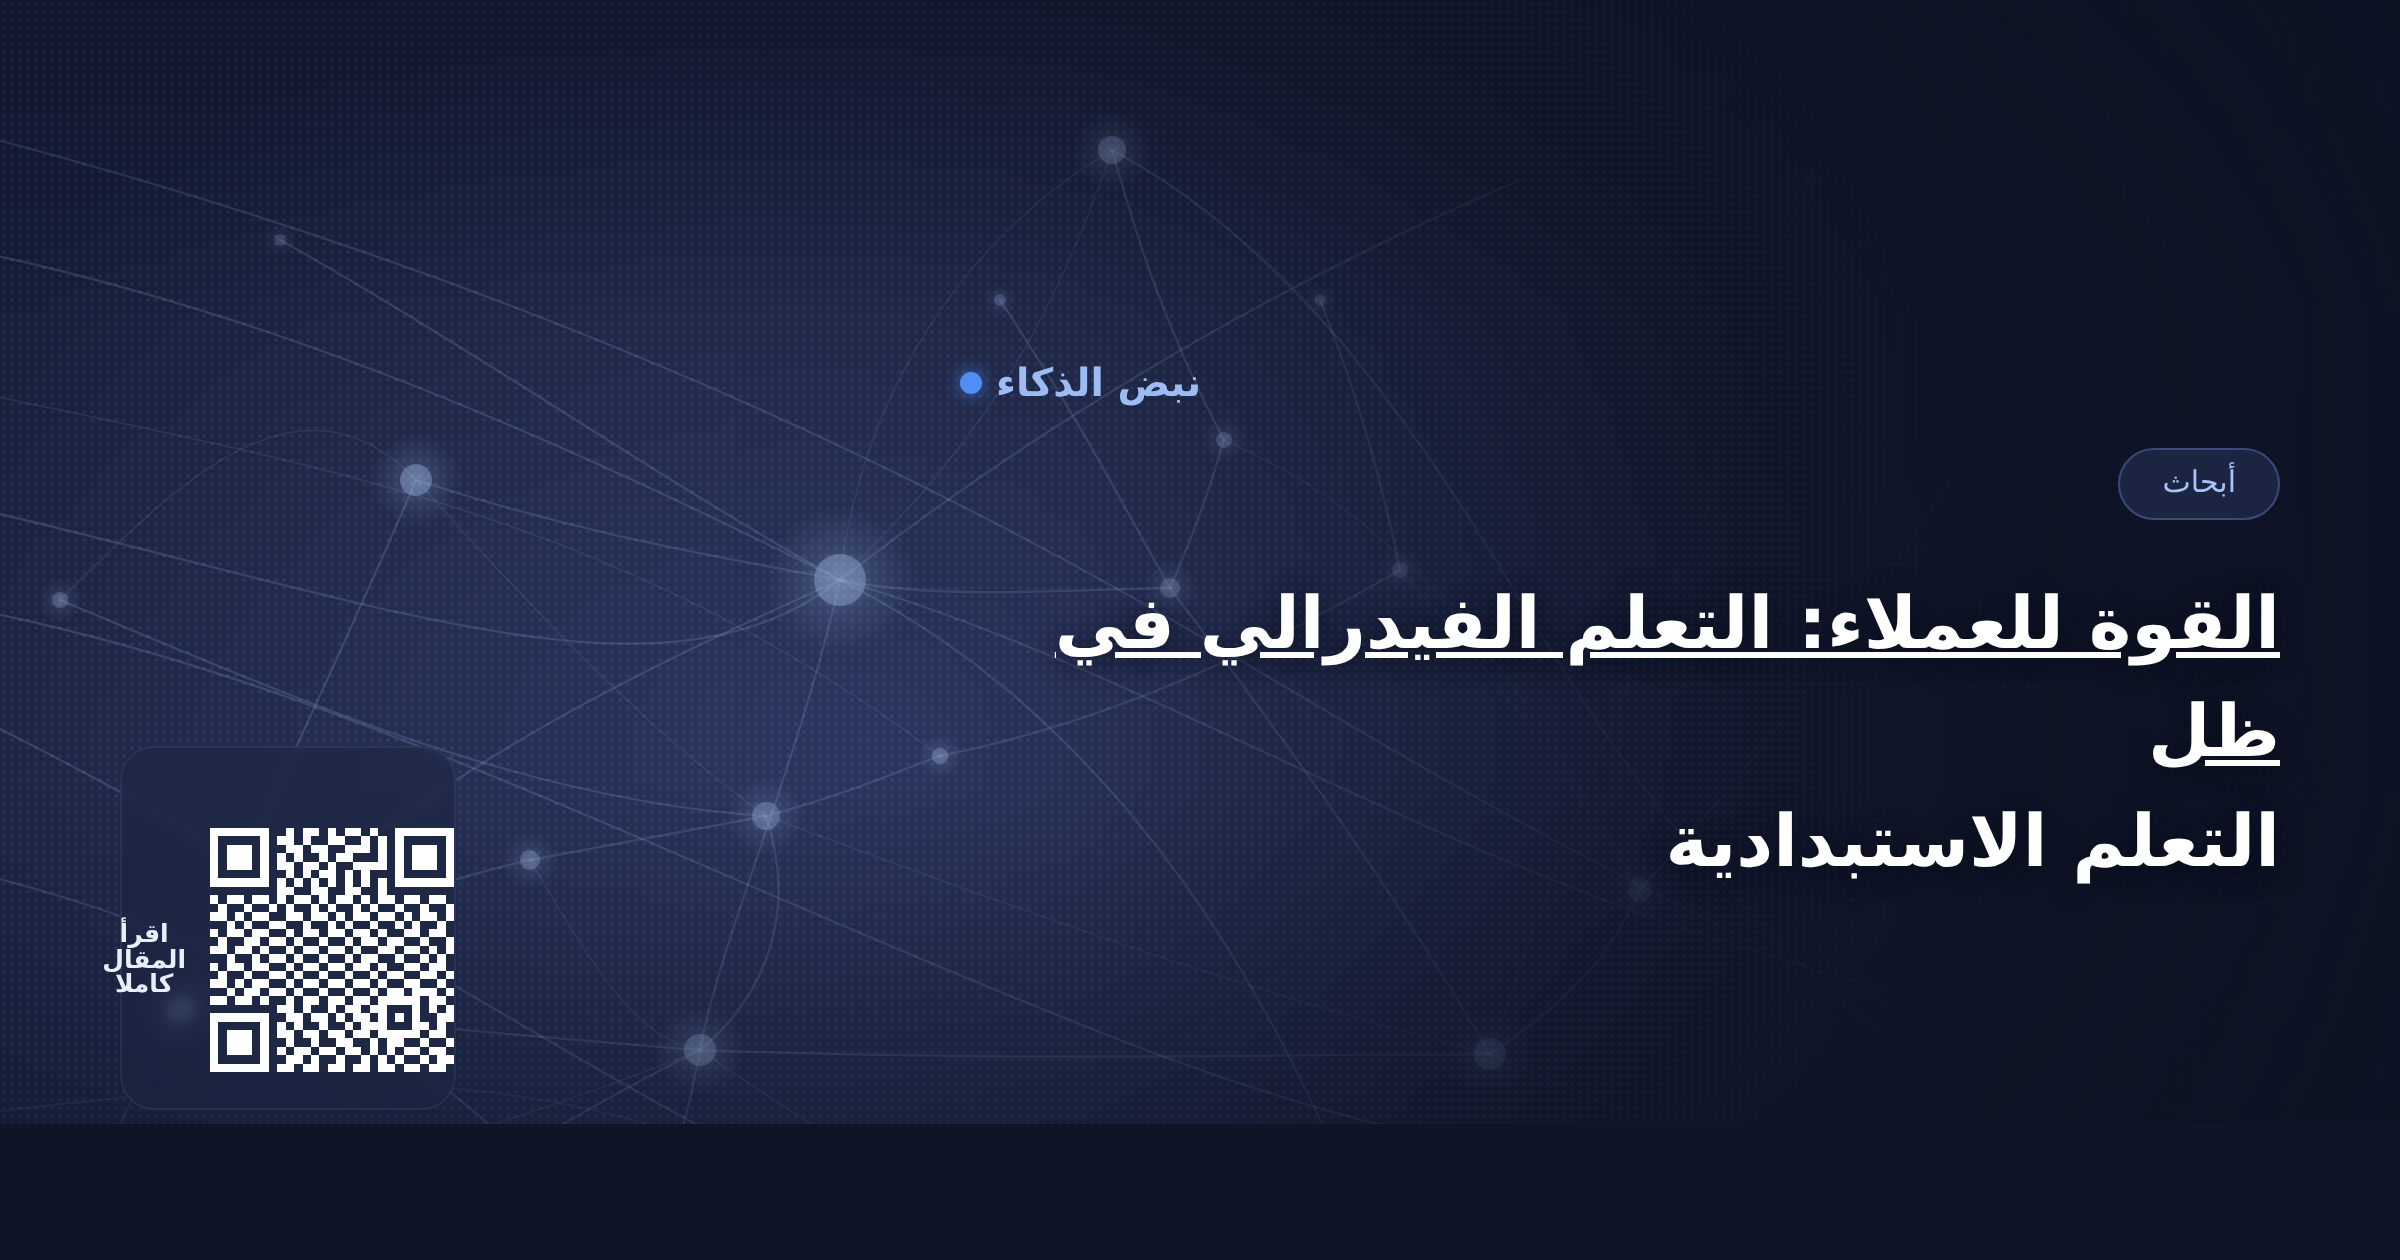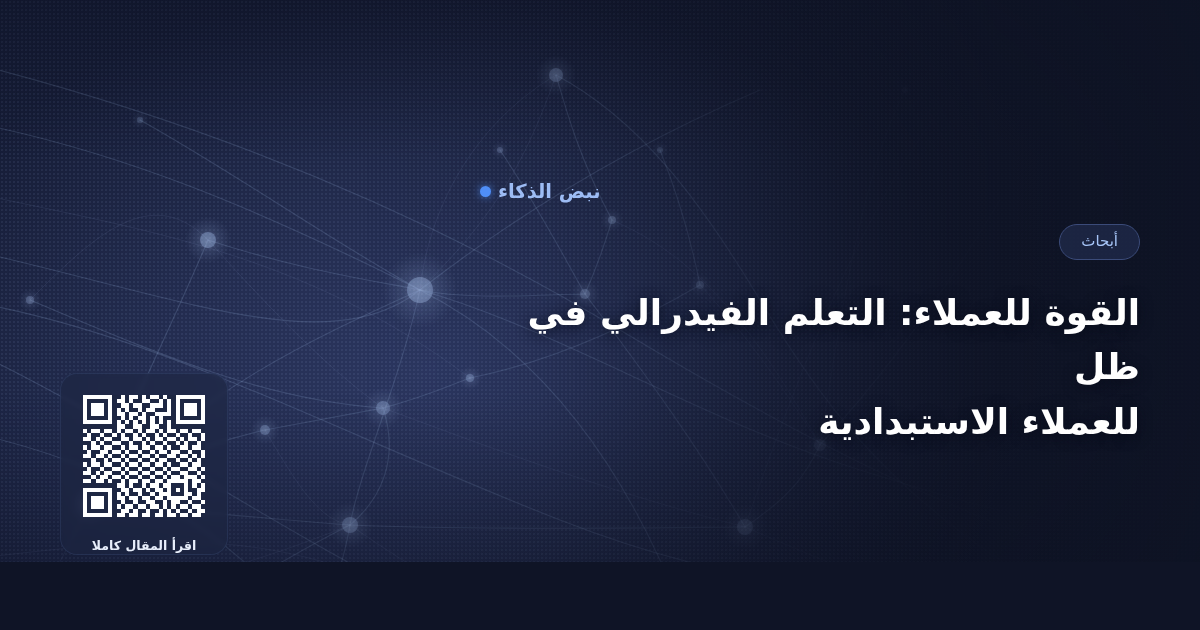--- a/index.html
+++ b/index.html
@@ -101,21 +101,21 @@
   
   #qr-card {
     position:absolute;
     left:60px; top:373px;
     width:168px; height:182px;
     border-radius:17px;
     background:rgba(28,36,64,0.58);
     border:1px solid rgba(96,122,180,0.16);
     backdrop-filter:blur(2px);
     display:flex;
-    flex-direction:column;
+    flex-direction:row;
     align-items:center;
     justify-content:flex-start;
     padding-top:21px;
     gap:12px;
   }
   #qr-holder {
     width:122px; height:122px;
     position:relative;
   }
   #qr-holder svg { display:block; width:122px; height:122px; }
@@ -260,22 +260,22 @@
     <div id="brand">
       <span id="brand-dot"></span>
       <span id="brand-name">نبض الذكاء</span>
     </div>
 
     <div>
       <span id="badge">أبحاث</span>
     </div>
 
     <h1 id="title">
-      <span style="display: block;">القوة للعملاء: التعلم الفيدرالي في ظل</span>
-      <span style="display: block;">للعملاء الاستبدادية</span>
+      <span style="display: block; text-decoration: underline;">القوة للعملاء: التعلم الفيدرالي في ظل</span>
+      <span style="display: block;">التعلم الاستبدادية</span>
     </h1>
   </div>
 
   <div id="qr-card">
     <div id="qr-holder">
       <svg id="qr-svg" viewBox="0 0 29 29" shape-rendering="crispEdges" aria-hidden="true">
           <rect width="29" height="29" fill="#1e2743"></rect>
           <path d="M0,0h1v1h-1zM1,0h1v1h-1zM2,0h1v1h-1zM3,0h1v1h-1zM4,0h1v1h-1zM5,0h1v1h-1zM6,0h1v1h-1zM9,0h1v1h-1zM11,0h1v1h-1zM12,0h1v1h-1zM14,0h1v1h-1zM16,0h1v1h-1zM17,0h1v1h-1zM19,0h1v1h-1zM22,0h1v1h-1zM23,0h1v1h-1zM24,0h1v1h-1zM25,0h1v1h-1zM26,0h1v1h-1zM27,0h1v1h-1zM28,0h1v1h-1zM0,1h1v1h-1zM6,1h1v1h-1zM8,1h1v1h-1zM9,1h1v1h-1zM11,1h1v1h-1zM14,1h1v1h-1zM15,1h1v1h-1zM18,1h1v1h-1zM20,1h1v1h-1zM22,1h1v1h-1zM28,1h1v1h-1zM0,2h1v1h-1zM2,2h1v1h-1zM3,2h1v1h-1zM4,2h1v1h-1zM6,2h1v1h-1zM9,2h1v1h-1zM10,2h1v1h-1zM12,2h1v1h-1zM13,2h1v1h-1zM16,2h1v1h-1zM17,2h1v1h-1zM18,2h1v1h-1zM20,2h1v1h-1zM22,2h1v1h-1zM24,2h1v1h-1zM25,2h1v1h-1zM26,2h1v1h-1zM28,2h1v1h-1zM0,3h1v1h-1zM2,3h1v1h-1zM3,3h1v1h-1zM4,3h1v1h-1zM6,3h1v1h-1zM8,3h1v1h-1zM10,3h1v1h-1zM13,3h1v1h-1zM15,3h1v1h-1zM16,3h1v1h-1zM20,3h1v1h-1zM22,3h1v1h-1zM24,3h1v1h-1zM25,3h1v1h-1zM26,3h1v1h-1zM28,3h1v1h-1zM0,4h1v1h-1zM2,4h1v1h-1zM3,4h1v1h-1zM4,4h1v1h-1zM6,4h1v1h-1zM8,4h1v1h-1zM9,4h1v1h-1zM11,4h1v1h-1zM12,4h1v1h-1zM14,4h1v1h-1zM17,4h1v1h-1zM18,4h1v1h-1zM19,4h1v1h-1zM20,4h1v1h-1zM22,4h1v1h-1zM24,4h1v1h-1zM25,4h1v1h-1zM26,4h1v1h-1zM28,4h1v1h-1zM0,5h1v1h-1zM6,5h1v1h-1zM9,5h1v1h-1zM11,5h1v1h-1zM13,5h1v1h-1zM14,5h1v1h-1zM16,5h1v1h-1zM18,5h1v1h-1zM22,5h1v1h-1zM28,5h1v1h-1zM0,6h1v1h-1zM1,6h1v1h-1zM2,6h1v1h-1zM3,6h1v1h-1zM4,6h1v1h-1zM5,6h1v1h-1zM6,6h1v1h-1zM8,6h1v1h-1zM10,6h1v1h-1zM12,6h1v1h-1zM14,6h1v1h-1zM16,6h1v1h-1zM18,6h1v1h-1zM20,6h1v1h-1zM22,6h1v1h-1zM23,6h1v1h-1zM24,6h1v1h-1zM25,6h1v1h-1zM26,6h1v1h-1zM27,6h1v1h-1zM28,6h1v1h-1zM8,7h1v1h-1zM9,7h1v1h-1zM12,7h1v1h-1zM13,7h1v1h-1zM16,7h1v1h-1zM17,7h1v1h-1zM20,7h1v1h-1zM0,8h1v1h-1zM2,8h1v1h-1zM3,8h1v1h-1zM5,8h1v1h-1zM6,8h1v1h-1zM8,8h1v1h-1zM10,8h1v1h-1zM11,8h1v1h-1zM13,8h1v1h-1zM15,8h1v1h-1zM16,8h1v1h-1zM18,8h1v1h-1zM20,8h1v1h-1zM21,8h1v1h-1zM23,8h1v1h-1zM24,8h1v1h-1zM26,8h1v1h-1zM27,8h1v1h-1zM1,9h1v1h-1zM4,9h1v1h-1zM7,9h1v1h-1zM9,9h1v1h-1zM12,9h1v1h-1zM14,9h1v1h-1zM17,9h1v1h-1zM19,9h1v1h-1zM22,9h1v1h-1zM25,9h1v1h-1zM28,9h1v1h-1zM0,10h1v1h-1zM1,10h1v1h-1zM3,10h1v1h-1zM5,10h1v1h-1zM6,10h1v1h-1zM9,10h1v1h-1zM10,10h1v1h-1zM12,10h1v1h-1zM13,10h1v1h-1zM15,10h1v1h-1zM17,10h1v1h-1zM18,10h1v1h-1zM20,10h1v1h-1zM21,10h1v1h-1zM23,10h1v1h-1zM25,10h1v1h-1zM26,10h1v1h-1zM28,10h1v1h-1zM2,11h1v1h-1zM4,11h1v1h-1zM7,11h1v1h-1zM8,11h1v1h-1zM11,11h1v1h-1zM14,11h1v1h-1zM16,11h1v1h-1zM19,11h1v1h-1zM22,11h1v1h-1zM24,11h1v1h-1zM27,11h1v1h-1zM0,12h1v1h-1zM2,12h1v1h-1zM3,12h1v1h-1zM5,12h1v1h-1zM6,12h1v1h-1zM9,12h1v1h-1zM11,12h1v1h-1zM12,12h1v1h-1zM14,12h1v1h-1zM15,12h1v1h-1zM17,12h1v1h-1zM18,12h1v1h-1zM20,12h1v1h-1zM23,12h1v1h-1zM24,12h1v1h-1zM26,12h1v1h-1zM27,12h1v1h-1zM1,13h1v1h-1zM4,13h1v1h-1zM5,13h1v1h-1zM7,13h1v1h-1zM8,13h1v1h-1zM10,13h1v1h-1zM13,13h1v1h-1zM16,13h1v1h-1zM18,13h1v1h-1zM19,13h1v1h-1zM21,13h1v1h-1zM22,13h1v1h-1zM25,13h1v1h-1zM28,13h1v1h-1zM0,14h1v1h-1zM1,14h1v1h-1zM3,14h1v1h-1zM4,14h1v1h-1zM6,14h1v1h-1zM9,14h1v1h-1zM11,14h1v1h-1zM12,14h1v1h-1zM14,14h1v1h-1zM15,14h1v1h-1zM17,14h1v1h-1zM20,14h1v1h-1zM21,14h1v1h-1zM23,14h1v1h-1zM24,14h1v1h-1zM26,14h1v1h-1zM28,14h1v1h-1zM2,15h1v1h-1zM5,15h1v1h-1zM7,15h1v1h-1zM8,15h1v1h-1zM10,15h1v1h-1zM13,15h1v1h-1zM16,15h1v1h-1zM18,15h1v1h-1zM19,15h1v1h-1zM22,15h1v1h-1zM25,15h1v1h-1zM27,15h1v1h-1zM0,16h1v1h-1zM2,16h1v1h-1zM3,16h1v1h-1zM5,16h1v1h-1zM6,16h1v1h-1zM9,16h1v1h-1zM11,16h1v1h-1zM12,16h1v1h-1zM14,16h1v1h-1zM15,16h1v1h-1zM17,16h1v1h-1zM18,16h1v1h-1zM20,16h1v1h-1zM23,16h1v1h-1zM24,16h1v1h-1zM26,16h1v1h-1zM27,16h1v1h-1zM1,17h1v1h-1zM4,17h1v1h-1zM7,17h1v1h-1zM8,17h1v1h-1zM10,17h1v1h-1zM13,17h1v1h-1zM16,17h1v1h-1zM19,17h1v1h-1zM21,17h1v1h-1zM22,17h1v1h-1zM25,17h1v1h-1zM26,17h1v1h-1zM28,17h1v1h-1zM0,18h1v1h-1zM1,18h1v1h-1zM3,18h1v1h-1zM5,18h1v1h-1zM6,18h1v1h-1zM9,18h1v1h-1zM11,18h1v1h-1zM12,18h1v1h-1zM14,18h1v1h-1zM15,18h1v1h-1zM17,18h1v1h-1zM18,18h1v1h-1zM20,18h1v1h-1zM23,18h1v1h-1zM24,18h1v1h-1zM27,18h1v1h-1zM2,19h1v1h-1zM4,19h1v1h-1zM5,19h1v1h-1zM7,19h1v1h-1zM8,19h1v1h-1zM10,19h1v1h-1zM13,19h1v1h-1zM16,19h1v1h-1zM19,19h1v1h-1zM21,19h1v1h-1zM22,19h1v1h-1zM24,19h1v1h-1zM25,19h1v1h-1zM26,19h1v1h-1zM28,19h1v1h-1zM0,20h1v1h-1zM1,20h1v1h-1zM3,20h1v1h-1zM4,20h1v1h-1zM6,20h1v1h-1zM9,20h1v1h-1zM11,20h1v1h-1zM12,20h1v1h-1zM14,20h1v1h-1zM15,20h1v1h-1zM17,20h1v1h-1zM18,20h1v1h-1zM20,20h1v1h-1zM21,20h1v1h-1zM22,20h1v1h-1zM23,20h1v1h-1zM24,20h1v1h-1zM26,20h1v1h-1zM27,20h1v1h-1zM8,21h1v1h-1zM9,21h1v1h-1zM11,21h1v1h-1zM14,21h1v1h-1zM16,21h1v1h-1zM17,21h1v1h-1zM19,21h1v1h-1zM20,21h1v1h-1zM24,21h1v1h-1zM26,21h1v1h-1zM28,21h1v1h-1zM0,22h1v1h-1zM1,22h1v1h-1zM2,22h1v1h-1zM3,22h1v1h-1zM4,22h1v1h-1zM5,22h1v1h-1zM6,22h1v1h-1zM9,22h1v1h-1zM10,22h1v1h-1zM12,22h1v1h-1zM13,22h1v1h-1zM15,22h1v1h-1zM17,22h1v1h-1zM18,22h1v1h-1zM20,22h1v1h-1zM22,22h1v1h-1zM24,22h1v1h-1zM27,22h1v1h-1zM28,22h1v1h-1zM0,23h1v1h-1zM6,23h1v1h-1zM8,23h1v1h-1zM10,23h1v1h-1zM13,23h1v1h-1zM16,23h1v1h-1zM18,23h1v1h-1zM19,23h1v1h-1zM20,23h1v1h-1zM24,23h1v1h-1zM25,23h1v1h-1zM27,23h1v1h-1zM0,24h1v1h-1zM2,24h1v1h-1zM3,24h1v1h-1zM4,24h1v1h-1zM6,24h1v1h-1zM8,24h1v1h-1zM9,24h1v1h-1zM11,24h1v1h-1zM12,24h1v1h-1zM14,24h1v1h-1zM15,24h1v1h-1zM17,24h1v1h-1zM18,24h1v1h-1zM20,24h1v1h-1zM21,24h1v1h-1zM22,24h1v1h-1zM23,24h1v1h-1zM24,24h1v1h-1zM26,24h1v1h-1zM27,24h1v1h-1zM0,25h1v1h-1zM2,25h1v1h-1zM3,25h1v1h-1zM4,25h1v1h-1zM6,25h1v1h-1zM9,25h1v1h-1zM12,25h1v1h-1zM15,25h1v1h-1zM16,25h1v1h-1zM19,25h1v1h-1zM21,25h1v1h-1zM22,25h1v1h-1zM25,25h1v1h-1zM28,25h1v1h-1zM0,26h1v1h-1zM2,26h1v1h-1zM3,26h1v1h-1zM4,26h1v1h-1zM6,26h1v1h-1zM8,26h1v1h-1zM10,26h1v1h-1zM11,26h1v1h-1zM13,26h1v1h-1zM14,26h1v1h-1zM16,26h1v1h-1zM17,26h1v1h-1zM19,26h1v1h-1zM21,26h1v1h-1zM23,26h1v1h-1zM24,26h1v1h-1zM26,26h1v1h-1zM27,26h1v1h-1zM0,27h1v1h-1zM6,27h1v1h-1zM9,27h1v1h-1zM10,27h1v1h-1zM12,27h1v1h-1zM15,27h1v1h-1zM18,27h1v1h-1zM20,27h1v1h-1zM22,27h1v1h-1zM25,27h1v1h-1zM27,27h1v1h-1zM28,27h1v1h-1zM0,28h1v1h-1zM1,28h1v1h-1zM2,28h1v1h-1zM3,28h1v1h-1zM4,28h1v1h-1zM5,28h1v1h-1zM6,28h1v1h-1zM8,28h1v1h-1zM9,28h1v1h-1zM11,28h1v1h-1zM12,28h1v1h-1zM14,28h1v1h-1zM15,28h1v1h-1zM17,28h1v1h-1zM18,28h1v1h-1zM20,28h1v1h-1zM21,28h1v1h-1zM23,28h1v1h-1zM24,28h1v1h-1zM26,28h1v1h-1zM27,28h1v1h-1z" fill="#ffffff"></path>
         </svg>
     </div>

